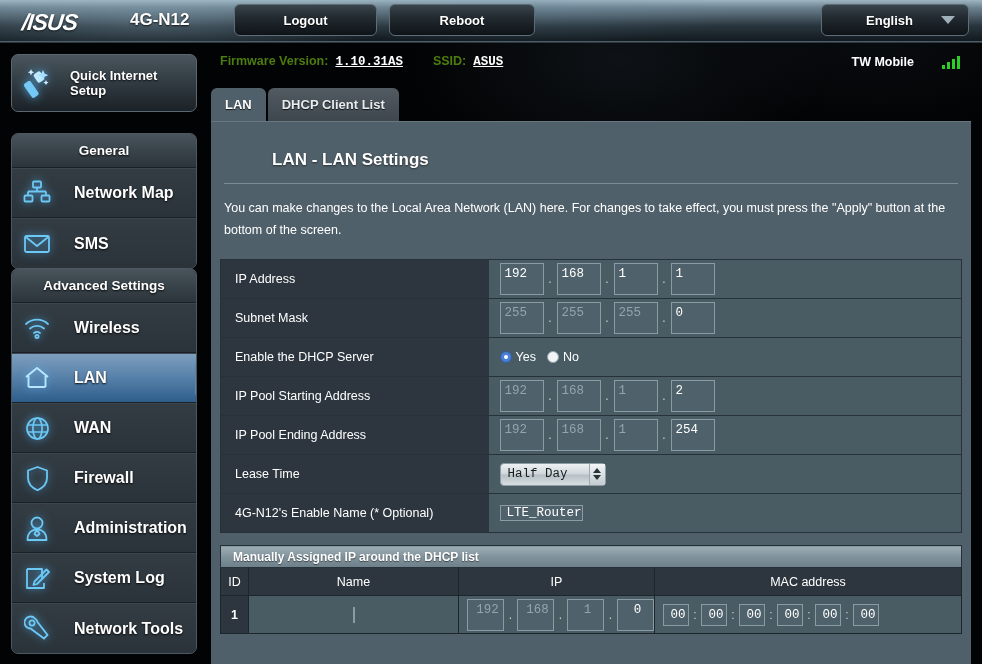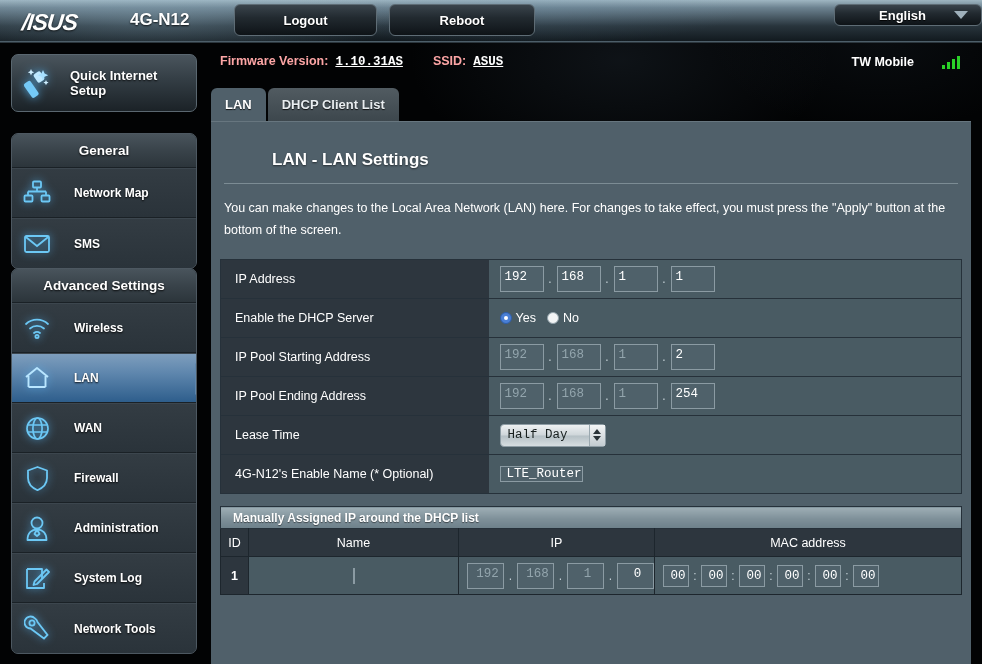--- a/index.html
+++ b/index.html
@@ -57,41 +57,41 @@
     background: linear-gradient(180deg, #3a444c 0%, #222a30 42%, #0e1317 100%);
     color: #fff; font-size: 13px; font-weight: bold;
     display: flex; align-items: center; justify-content: center;
     text-shadow: 0 1px 1px rgba(0,0,0,.9);
     cursor: pointer;
   }
   .hbtn-logout { left: 234px; width: 143px; }
   .hbtn-reboot { left: 389px; width: 146px; }
 
   .langsel {
-    position: absolute; right: 0; top: 4px; width: 148px; height: 22px;
+    position: absolute; right: 13px; top: 4px; width: 148px; height: 32px;
     border-radius: 6px;
     border: 1px solid #5e6c75;
     background: linear-gradient(180deg, #3a444c 0%, #222a30 42%, #0e1317 100%);
     display: flex; align-items: center;
     cursor: pointer;
   }
   .langsel .lbl {
     flex: 1; text-align: center; font-size: 13px; font-weight: bold; color: #fff;
     text-shadow: 0 1px 1px rgba(0,0,0,.9);
     padding-left: 16px;
   }
   .caret {
     width: 0; height: 0; margin-right: 13px;
     border-left: 7px solid transparent; border-right: 7px solid transparent;
     border-top: 8px solid #9fb0bb;
   }
 
   
   .inforow { position: absolute; left: 220px; top: 54px; display: flex; align-items: baseline; gap: 7px; }
-  .info-label { font-size: 12.5px; font-weight: bold; color: #fca5a5; }
+  .info-label { font-size: 12.5px; font-weight: bold; color: #4d7c0f; }
   .info-val {
     font-family: "Liberation Mono", monospace;
     font-size: 12.5px; font-weight: bold; color: #fff;
     text-decoration: underline;
   }
   .inforow .gap { width: 16px; }
 
   .carrier {
     position: absolute; right: 68px; top: 55px;
     font-size: 12.5px; font-weight: bold; color: #fff;
@@ -144,21 +144,21 @@
   }
   .mitem:last-child { border-bottom: none; }
   .mitem.active {
     background: linear-gradient(180deg, #7e9ebd 0%, #5e86ad 40%, #2e5e8c 100%);
   }
   .mitem .ico {
     width: 50px; display: flex; align-items: center; justify-content: center;
     filter: drop-shadow(0 0 4px rgba(90,190,255,.75));
   }
   .mitem .mlbl {
-    font-size: 12px; font-weight: bold; color: #fff;
+    font-size: 16px; font-weight: bold; color: #fff;
     text-shadow: 0 1px 2px rgba(0,0,0,.9);
     padding-left: 12px;
   }
   .mitem.active::after {
     content: ""; position: absolute; right: -16px; top: 9px;
     width: 0; height: 0;
     border-top: 16px solid transparent; border-bottom: 16px solid transparent;
     border-left: 17px solid #5e86ad;
   }
 
@@ -218,21 +218,21 @@
     height: 22px; padding-left: 12px;
     background: linear-gradient(180deg, #9eaeb5 0%, #7e9099 55%, #6d808a 100%);
     color: #fff; font-size: 12px; font-weight: bold;
     text-shadow: 0 1px 1px rgba(0,0,0,.5);
     border-bottom: 1px solid #26313a;
   }
 
   
   .octets { display: flex; align-items: center; }
   .oct {
-    width: 44px; height: 26px;
+    width: 44px; height: 32px;
     border: 1px solid #8b9ba3;
     background: #4f616a;
     color: #fff;
     font-family: "Liberation Mono", monospace;
     font-size: 12.5px;
     padding: 0 0 0 4px;
     line-height: 20px;
   }
   .oct.dim { color: #93a5ad; }
   .octets .dot { width: 13px; text-align: center; color: #c6d2d8; font-size: 12px; }
@@ -484,20 +484,34 @@
       <td class="cell-label">IP Address</td>
       <td class="cell-val">
         <div class="octets">
           <span class="oct">192</span>
               <span class="dot">.</span>
           <span class="oct">168</span>
               <span class="dot">.</span>
           <span class="oct">1</span>
               <span class="dot">.</span>
           <span class="oct">1</span>
+        </div>
+      </td>
+    </tr>
+    <tr>
+      <td class="cell-label">Subnet Mask</td>
+      <td class="cell-val">
+        <div class="octets">
+          <span class="oct dim">255</span>
+              <span class="dot">.</span>
+          <span class="oct dim">255</span>
+              <span class="dot">.</span>
+          <span class="oct dim">255</span>
+              <span class="dot">.</span>
+          <span class="oct">0</span>
         </div>
       </td>
     </tr>
     <tr>
       <td class="cell-label">Enable the DHCP Server</td>
       <td class="cell-val">
         <div class="radios">
           <span class="rb on"></span>
           <span class="rl">Yes</span>
           <span class="rb"></span>

